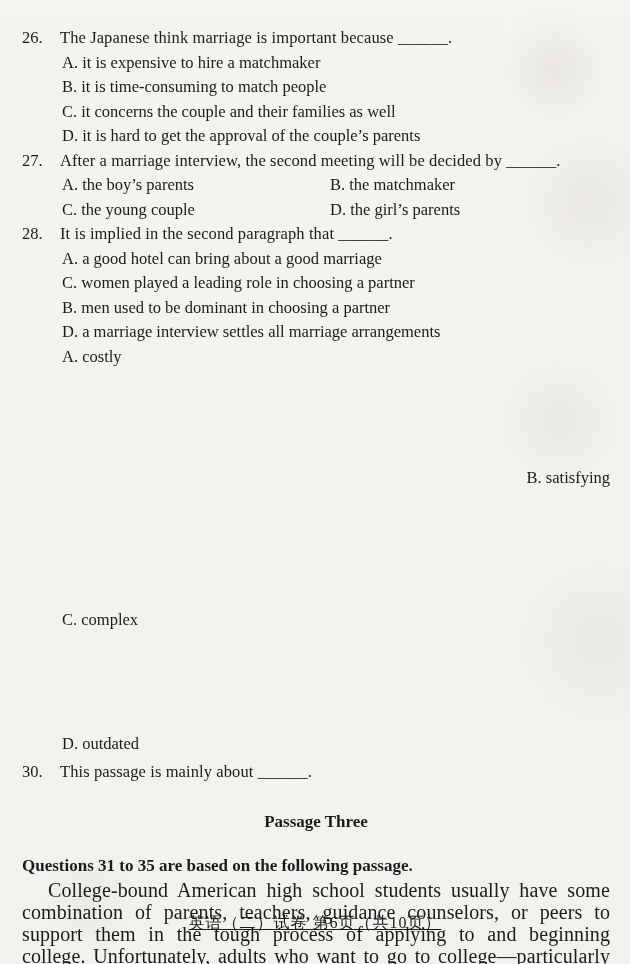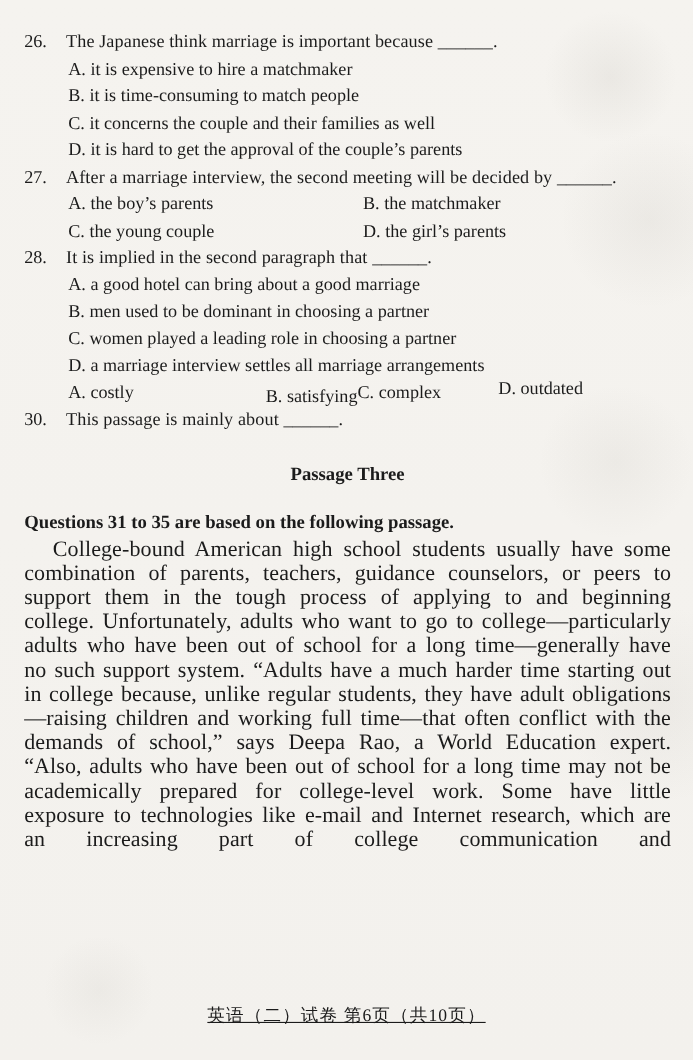--- a/index.html
+++ b/index.html
@@ -27,21 +27,21 @@
   .question { font-size: 16.5px; line-height: 24.5px; }
   .q-line { display: flex; }
   .q-num { flex: 0 0 38px; }
   .q-stem { flex: 1; letter-spacing: 0.1px; }
   .options { margin-left: 40px; }
   .options-stack .option { display: block; }
   .options-grid2 {
     display: grid;
     grid-template-columns: 268px 1fr;
   }
-  .options-row { display: flex; }
+  .options-row { display: flex; flex-direction: column; }
   .options-row .option-cell-a { flex: 0 0 118px; }
   .options-row .option-cell-b { flex: 0 0 145px; text-align: right; }
   .options-row .option-cell-c { flex: 0 0 128px; }
   .shift-d1 { transform: translateY(3px); display: inline-block; }
   .shift-u1 { transform: translateY(-4px); display: inline-block; }
 
   
   .passage-heading {
     margin-top: 27px;
     text-align: center;
@@ -108,22 +108,22 @@
       </div>
     </div>
 
     <div class="question">
       <div class="q-line">
         <span class="q-num">28.</span>
         <span class="q-stem">It is implied in the second paragraph that ______.</span>
       </div>
       <div class="options options-stack">
         <span class="option">A. a good hotel can bring about a good marriage</span>
+        <span class="option">C. women played a leading role in choosing a partner</span>
         <span class="option">B. men used to be dominant in choosing a partner</span>
-        <span class="option">C. women played a leading role in choosing a partner</span>
         <span class="option">D. a marriage interview settles all marriage arrangements</span>
       </div>
     </div>
 
     <div class="question">
       <div class="options options-row">
         <span class="option option-cell-a">A. costly</span>
         <span class="option option-cell-b"><span class="shift-d1">B. satisfying</span></span>
         <span class="option option-cell-c">C. complex</span>
         <span class="option"><span class="shift-u1">D. outdated</span></span>

